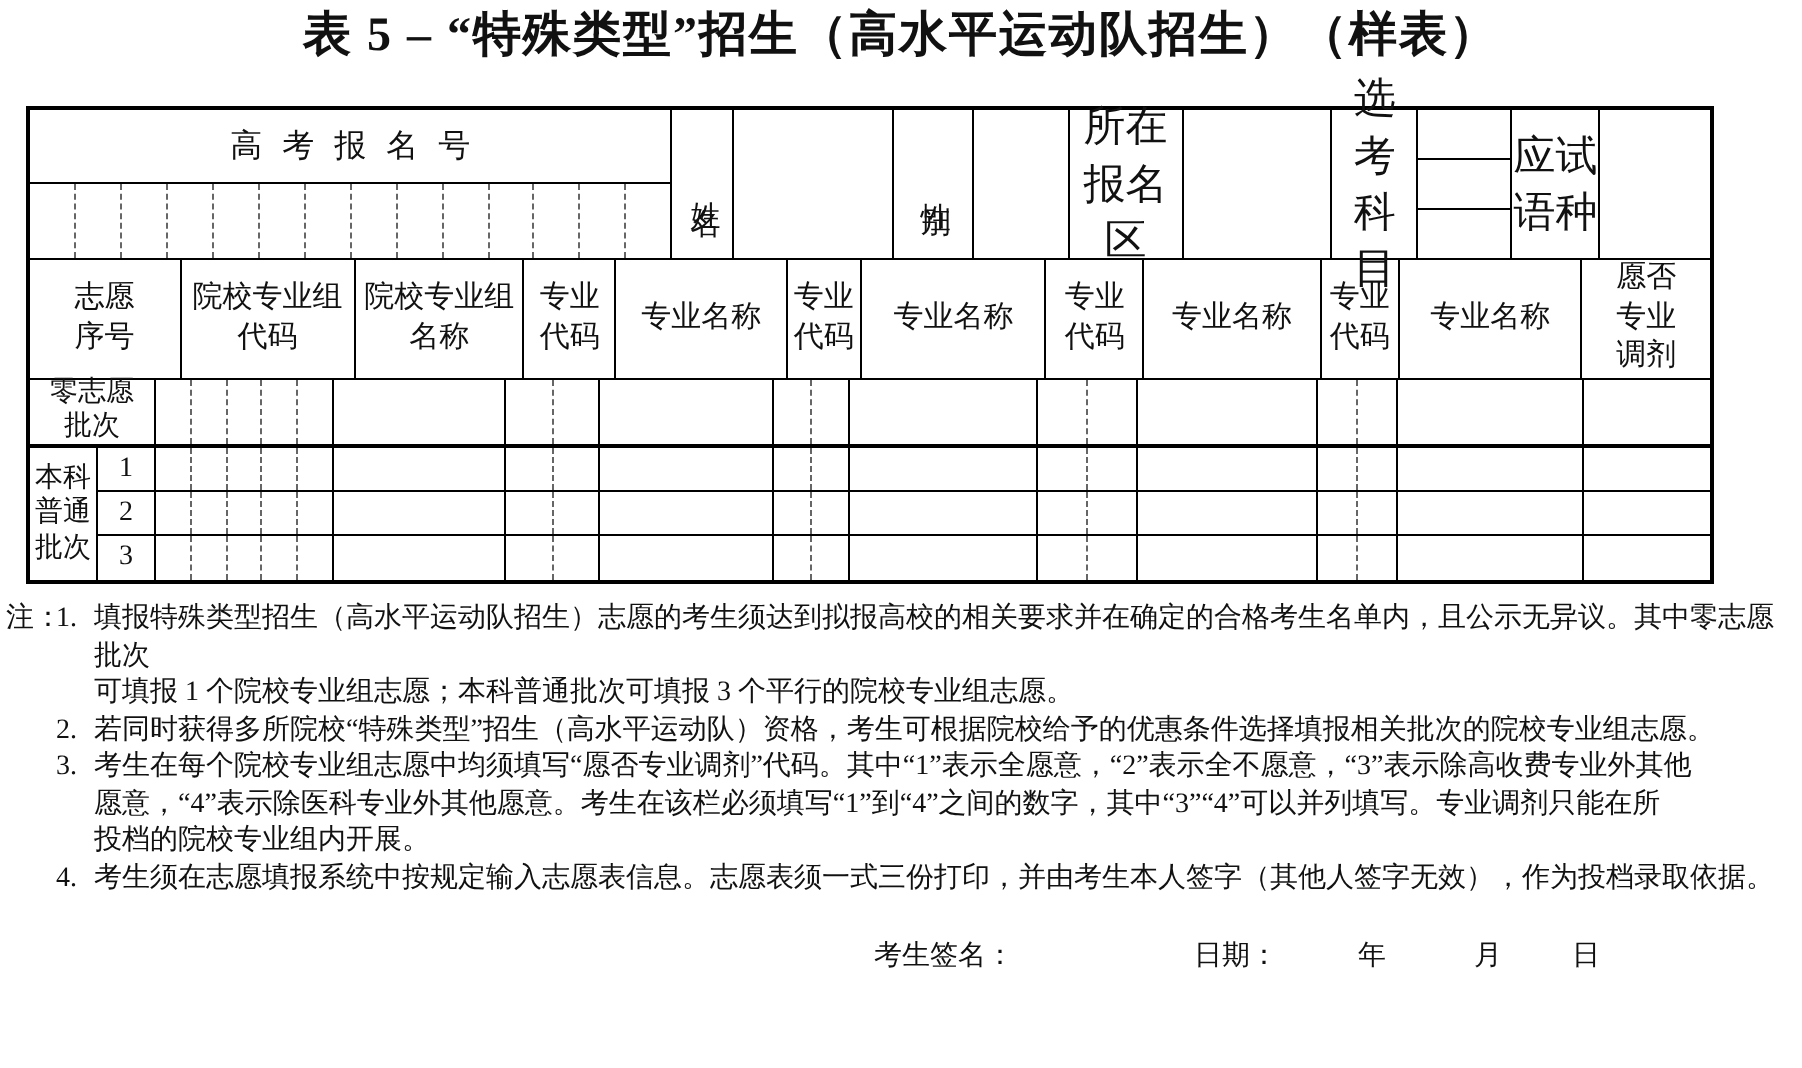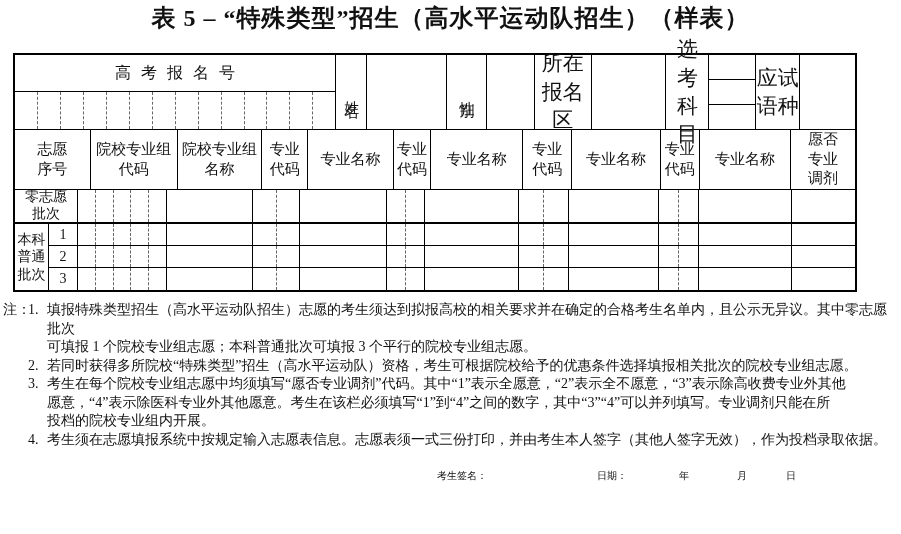--- a/index.html
+++ b/index.html
@@ -59,21 +59,21 @@
 
   
   .notes { margin:9px 0 0 3px; width:896px; font-size:14px; line-height:18.5px; }
   .note { display:flex; align-items:flex-start; }
   .note.indent { margin-left:25px; }
   .nprefix { width:25px; flex:none; }
   .nnum { width:19px; flex:none; }
   .ntext { flex:1; white-space:pre-line; }
 
   
-  .sig { position:relative; height:20px; margin-top:20px; font-size:10px; }
+  .sig { position:relative; height:20px; margin-top:20px; font-size:14px; }
   .sig span { position:absolute; top:0; }
   .sg1{left:437px} .sg2{left:597px} .sg3{left:679px} .sg4{left:737px} .sg5{left:786px}
 </style>
 </head>
 <body>
 
 <div class="page">
 
   <div class="t2">表 5 – “特殊类型”招生（高水平运动队招生）（样表）</div>
 

